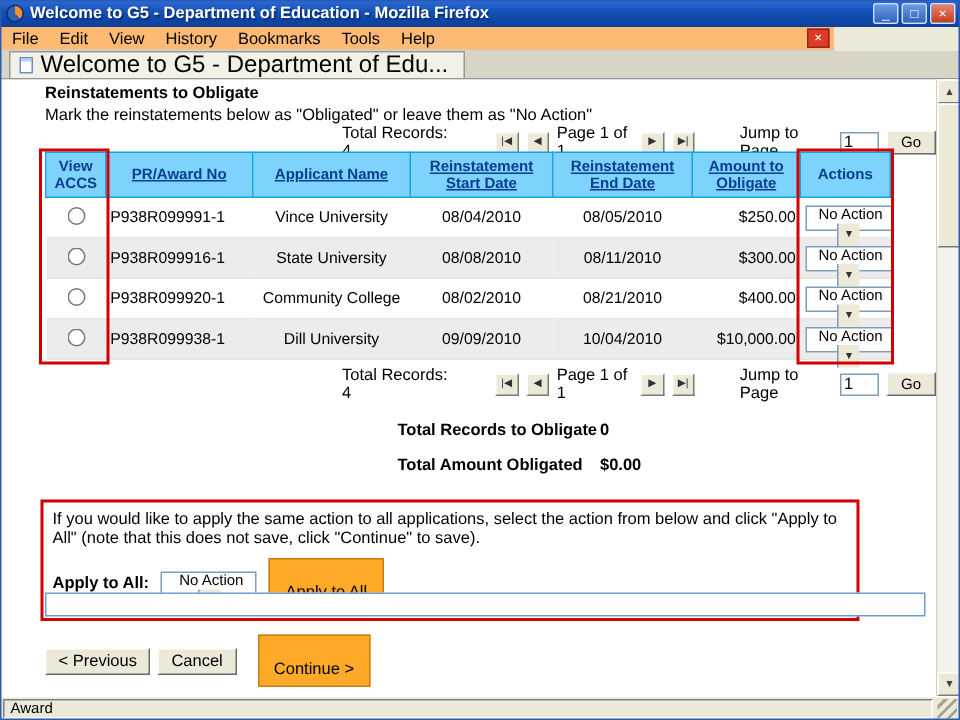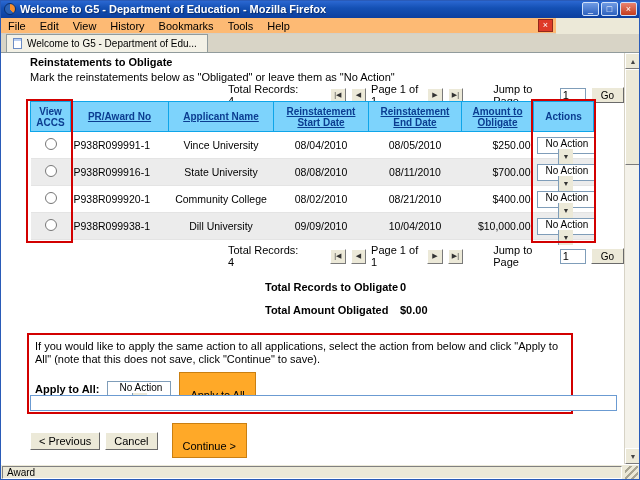--- a/index.html
+++ b/index.html
@@ -24,21 +24,21 @@
   .menubar { position:absolute; left:0; top:18px; width:556px; height:16px; background:#fdba74;
     border-bottom:1px solid #D4D0C8; display:flex; align-items:center; gap:14px; padding:0 8px; }
   .menu-item { font-size:11px; color:#000; }
   .menubar-close { position:absolute; right:3px; top:1px; width:15px; height:13px; background:#DE3A28;
     border:1px solid #92281A; color:#fff; font-size:9px; line-height:11px; text-align:center; }
 
   
   .tabbar { position:absolute; left:0; top:34px; width:640px; height:19px; background:#D8D4C6;
     border-bottom:1px solid #919B9C; }
   .tab { position:absolute; left:6px; bottom:0; height:18px; display:flex; align-items:center; gap:5px;
-    background:#F3F1E6; border:1px solid #919B9C; border-bottom:none; padding:0 10px 0 6px; font-size:10px; }
+    background:#F3F1E6; border:1px solid #919B9C; border-bottom:none; padding:0 10px 0 6px; font-size:16px; }
   .tab-icon { width:9px; height:11px; background:#fff; border:1px solid #6B8CC4;
     box-shadow:inset 0 2px 0 #B9CEF0; }
 
   
   .client { position:absolute; left:0; top:53px; width:640px; height:411px; background:#fff; }
   .page { position:absolute; left:0; top:0; right:16px; bottom:0; overflow:hidden; }
 
   .heading { position:absolute; left:30px; top:3px; font-weight:bold; font-size:11px; }
   .instruction { position:absolute; left:30px; top:18px; font-size:11px; }
 
@@ -200,21 +200,21 @@
             <span class="fsel-a">▼</span>
           </span>
         </td>
       </tr>
       <tr class="alt">
         <td class="c-radio"><input type="radio" name="view-accs" style=""></td>
         <td class="c-award">P938R099916-1</td>
         <td class="c-app">State University</td>
         <td class="c-date">08/08/2010</td>
         <td class="c-date">08/11/2010</td>
-        <td class="c-amt">$700.00</td>
+        <td class="c-amt">$300.00</td>
         <td class="c-act">
           <span class="fsel">
             <span class="fsel-t">No Action</span>
             <span class="fsel-a">▼</span>
           </span>
         </td>
       </tr>
       <tr>
         <td class="c-radio"><input type="radio" name="view-accs" style=""></td>
         <td class="c-award">P938R099920-1</td>

